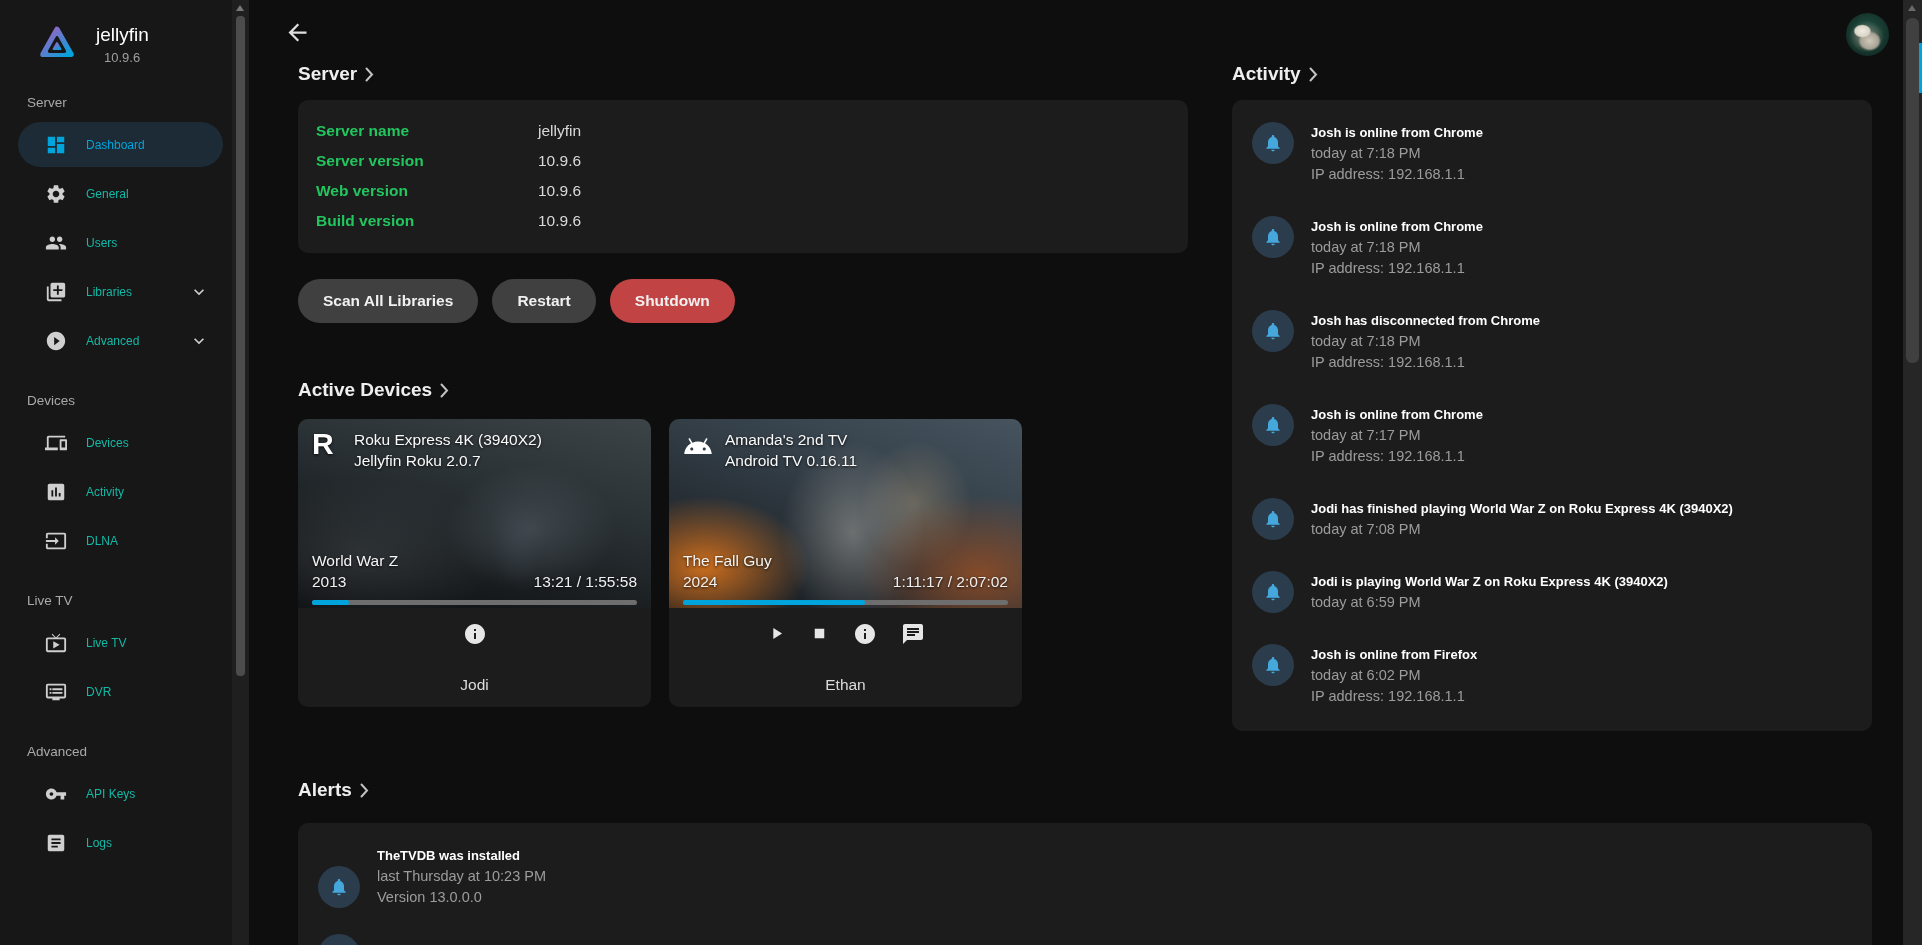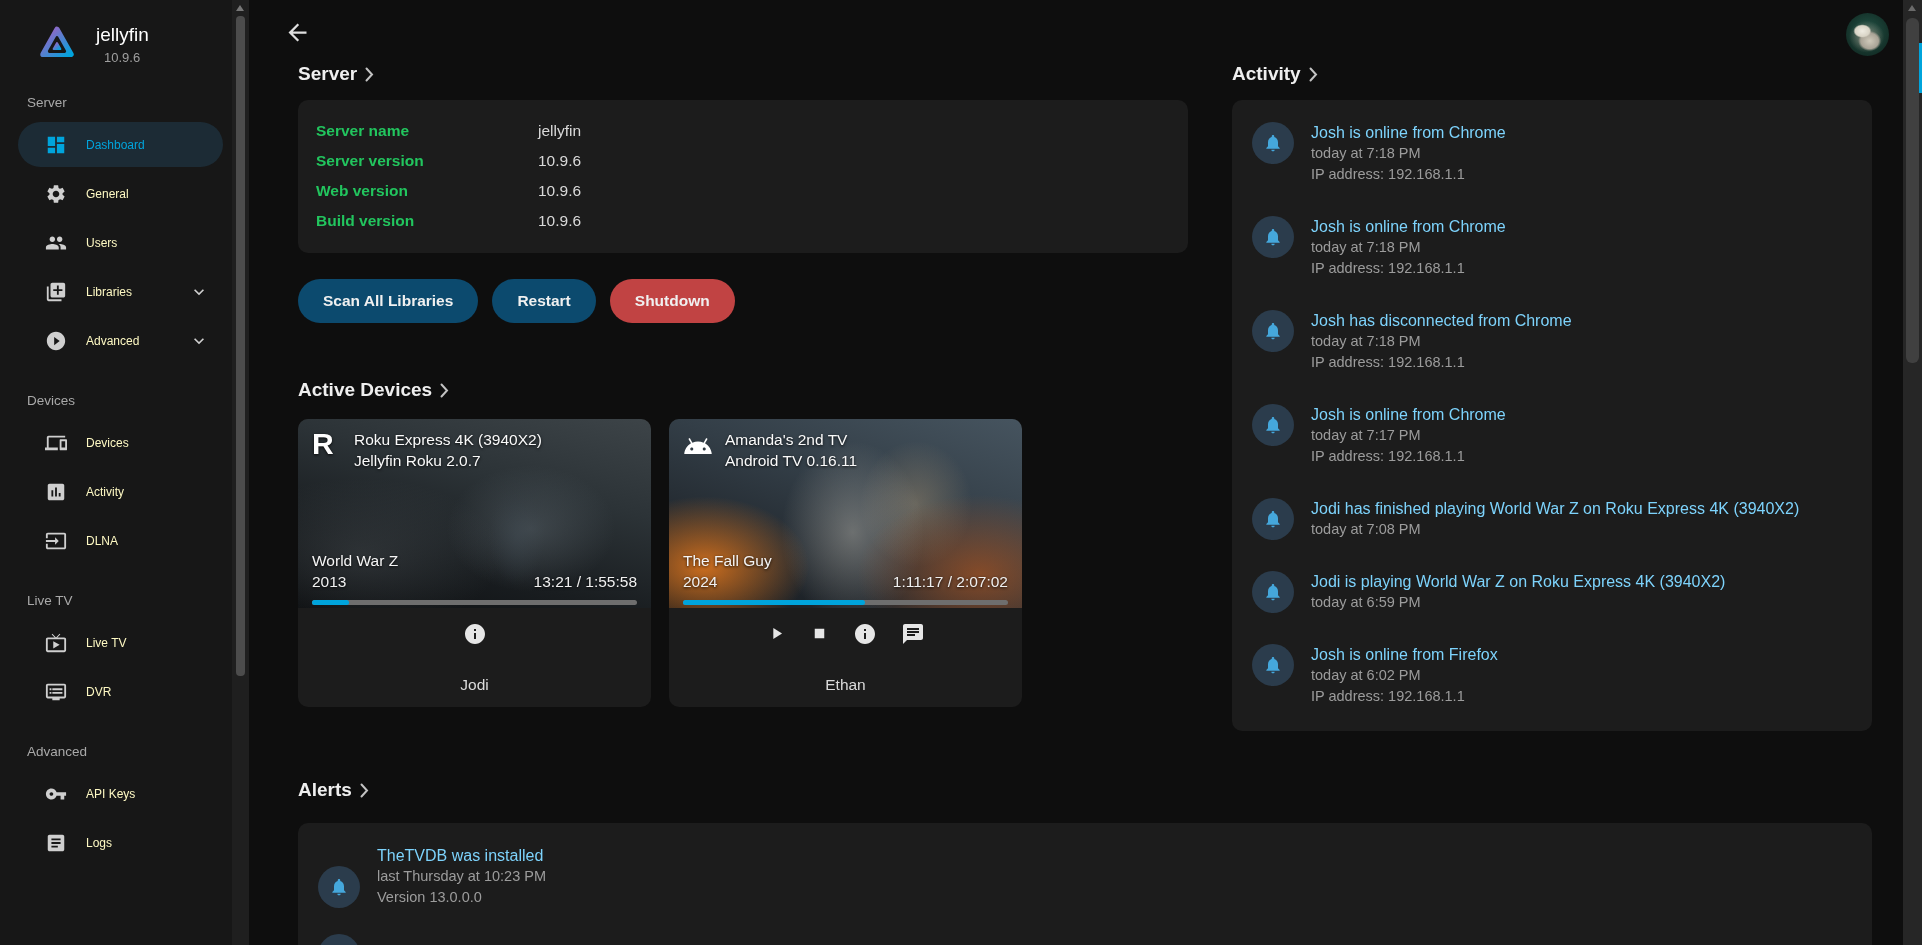--- a/index.html
+++ b/index.html
@@ -15,21 +15,21 @@
   
   .sidebar { position:absolute; left:0; top:0; width:249px; height:945px; background:#171717; }
   .logo-row { display:flex; align-items:flex-start; margin:24px 0 0 38px; gap:20px; }
   .logo-mark { width:38px; height:38px; }
   .app-title { font-size:19px; color:#ffffff; line-height:22px; }
   .app-version { font-size:13px; color:#9f9f9f; margin:4px 0 0 8px; }
   .nav-section-label { margin:30px 0 12px 27px; font-size:13.5px; color:#a9a9a9; }
   .nav-item {
     height:45px; margin:0 26px 4px 18px; border-radius:23px;
     display:flex; align-items:center; gap:19px; padding:0 14px 0 27px;
-    color:#fef9c3; cursor:pointer;
+    color:#14b8a6; cursor:pointer;
   }
   .nav-item .nav-icon { width:22px; height:22px; color:#cfcfcf; flex-shrink:0; }
   .nav-item .nav-label { font-size:12px; }
   .nav-item.active { background:#1c2b35; color:#00a4dc; }
   .nav-item.active .nav-icon { color:#00a4dc; }
   .nav-chevron { width:20px; height:20px; margin-left:auto; color:#cfcfcf; }
 
   .sidebar-scrollbar { position:absolute; left:232px; top:0; width:17px; height:945px; background:#1f1f1f; }
   .sidebar-scrollbar .sb-up { position:absolute; top:5px; left:4px; width:0; height:0;
     border-left:4px solid transparent; border-right:4px solid transparent; border-bottom:6px solid #777; }
@@ -57,21 +57,21 @@
 
   
   .server-card { margin-top:15px; height:153px; background:#1c1c1c; border-radius:10px; padding:16px 18px; }
   .server-row { display:flex; align-items:center; height:30px; font-size:15.5px; }
   .server-row .lbl { width:222px; font-weight:700; color:#22c55e; }
   .server-row .val { color:#d9d9d9; }
 
   .actions { margin-top:26px; display:flex; gap:14px; }
   .btn {
     height:44px; border:none; border-radius:22px; padding:0 25px;
-    background:#0c4a6e; color:#f0f0f0; font-size:15.5px; font-weight:700;
+    background:#404040; color:#f0f0f0; font-size:15.5px; font-weight:700;
     font-family:inherit; display:flex; align-items:center; cursor:pointer;
   }
   .btn.danger { background:#c14343; }
 
   .subheading { margin-top:56px; }
 
   
   .devices-row { margin-top:18px; display:flex; gap:18px; }
   .device-card { width:353px; height:288px; border-radius:10px; overflow:hidden; background:#1c1c1c; }
   .device-image { position:relative; height:189px; }
@@ -105,21 +105,21 @@
   .ctrl-btn.small { width:19px; height:19px; }
   .device-user { font-size:15.5px; color:#dcdcdc; }
 
   
   .feed-card { background:#1c1c1c; border-radius:10px; padding:22px 20px; overflow:hidden; }
   .activity-card { margin-top:15px; height:631px; }
   .feed-entry { display:flex; gap:17px; margin-bottom:31px; }
   .feed-avatar { width:42px; height:42px; border-radius:50%; background:#2b3c4c; flex-shrink:0;
     display:flex; align-items:center; justify-content:center; }
   .bell-icon { width:20px; height:20px; color:#45a7db; }
-  .feed-title { font-size:16px; font-weight:400; color:#7dd3fc; line-height:21px; }
+  .feed-title { font-size:13px; font-weight:700; color:#ffffff; line-height:21px; }
   .feed-meta { font-size:14.5px; color:#9c9c9c; line-height:21px; }
 
   .alerts-section { position:absolute; left:298px; top:779px; width:1574px; }
   .alerts-card { margin-top:22px; height:210px; }
   .alerts-card .feed-entry { margin-bottom:26px;align-items:flex-end; }
 
   
   .main-scrollbar { position:absolute; right:0; top:0; width:19px; height:945px; background:#262626; }
   .main-scrollbar .sb-up { position:absolute; top:5px; left:5px; width:0; height:0;
     border-left:4px solid transparent; border-right:4px solid transparent; border-bottom:6px solid #6a6a6a; }

